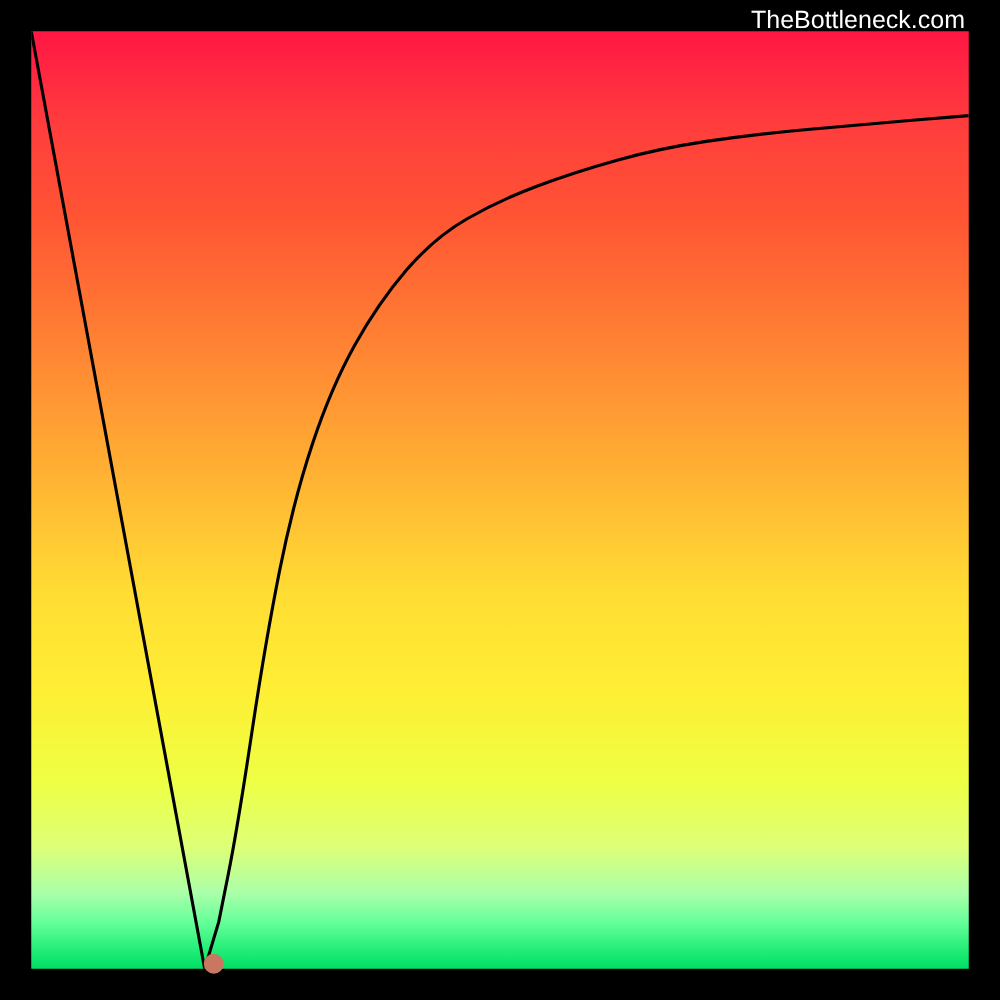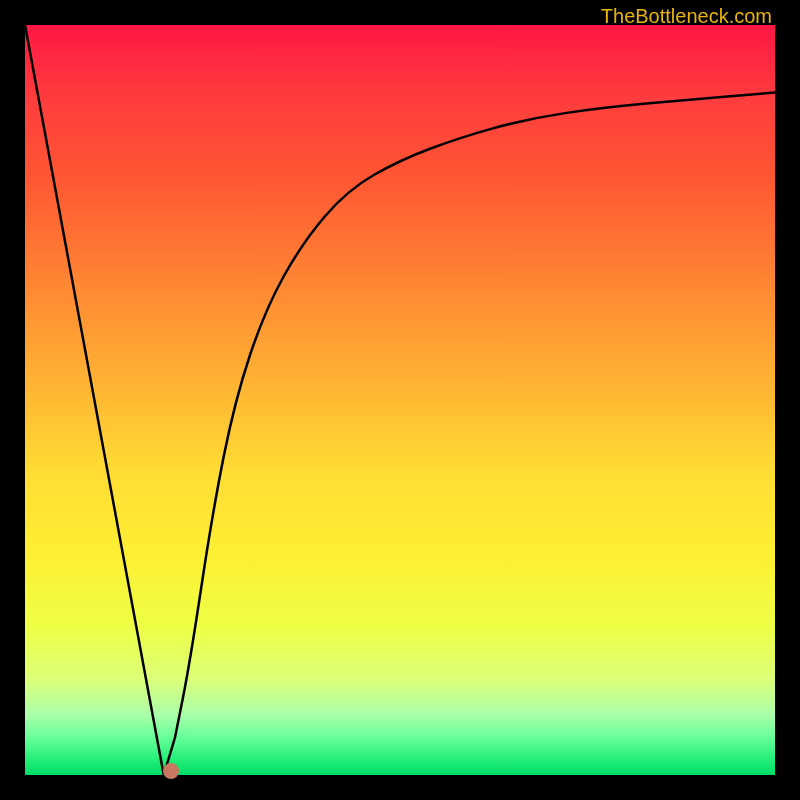--- a/index.html
+++ b/index.html
@@ -34,21 +34,21 @@
         #aaffaa 92%,
         #66ff99 95%,
         #22ee77 98%,
         #00dd66 100%
       );
     }
     .watermark {
       position: absolute;
       top: 5px;
       right: 28px;
-      color: #eab308;
+      color: #ffffff;
       font-size: 20px;
       font-weight: normal;
       z-index: 10;
     }
     .curve-svg {
       position: absolute;
       top: 25px;
       left: 25px;
       width: 750px;
       height: 750px;

